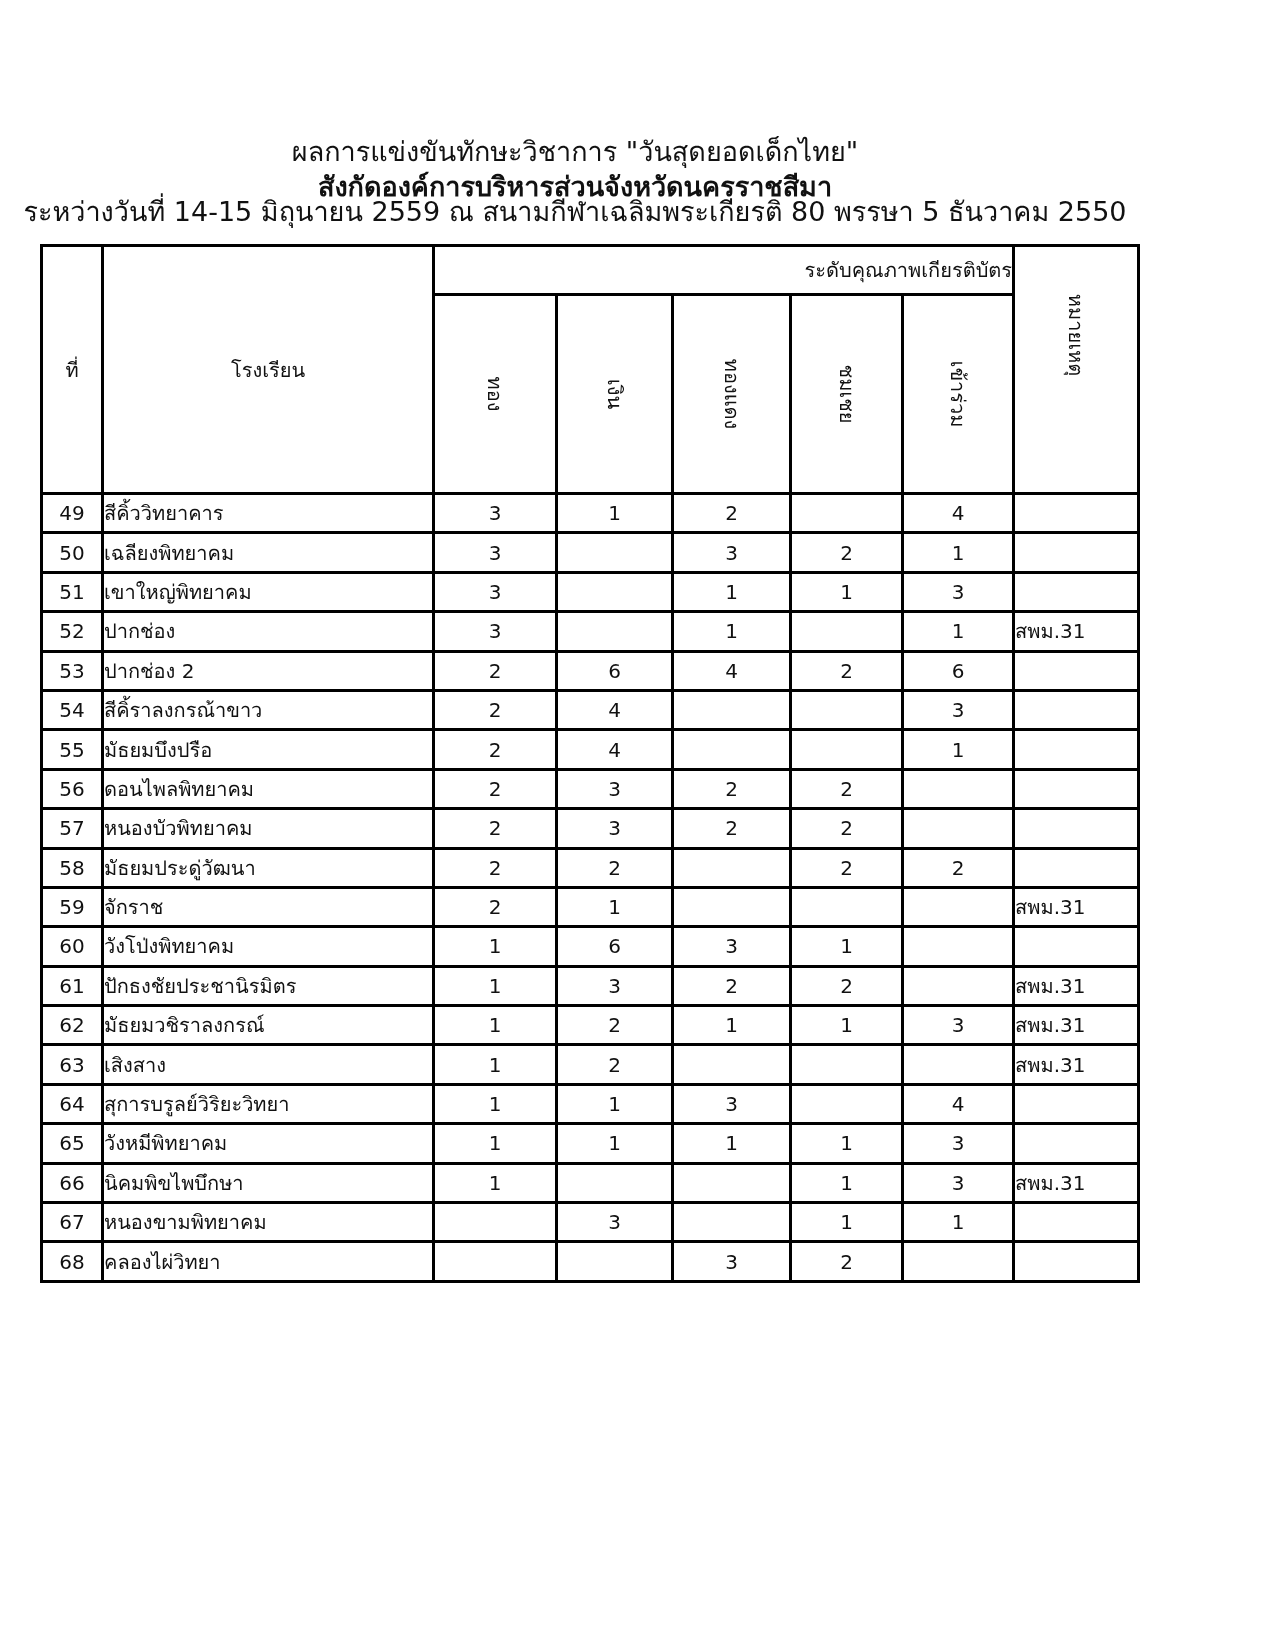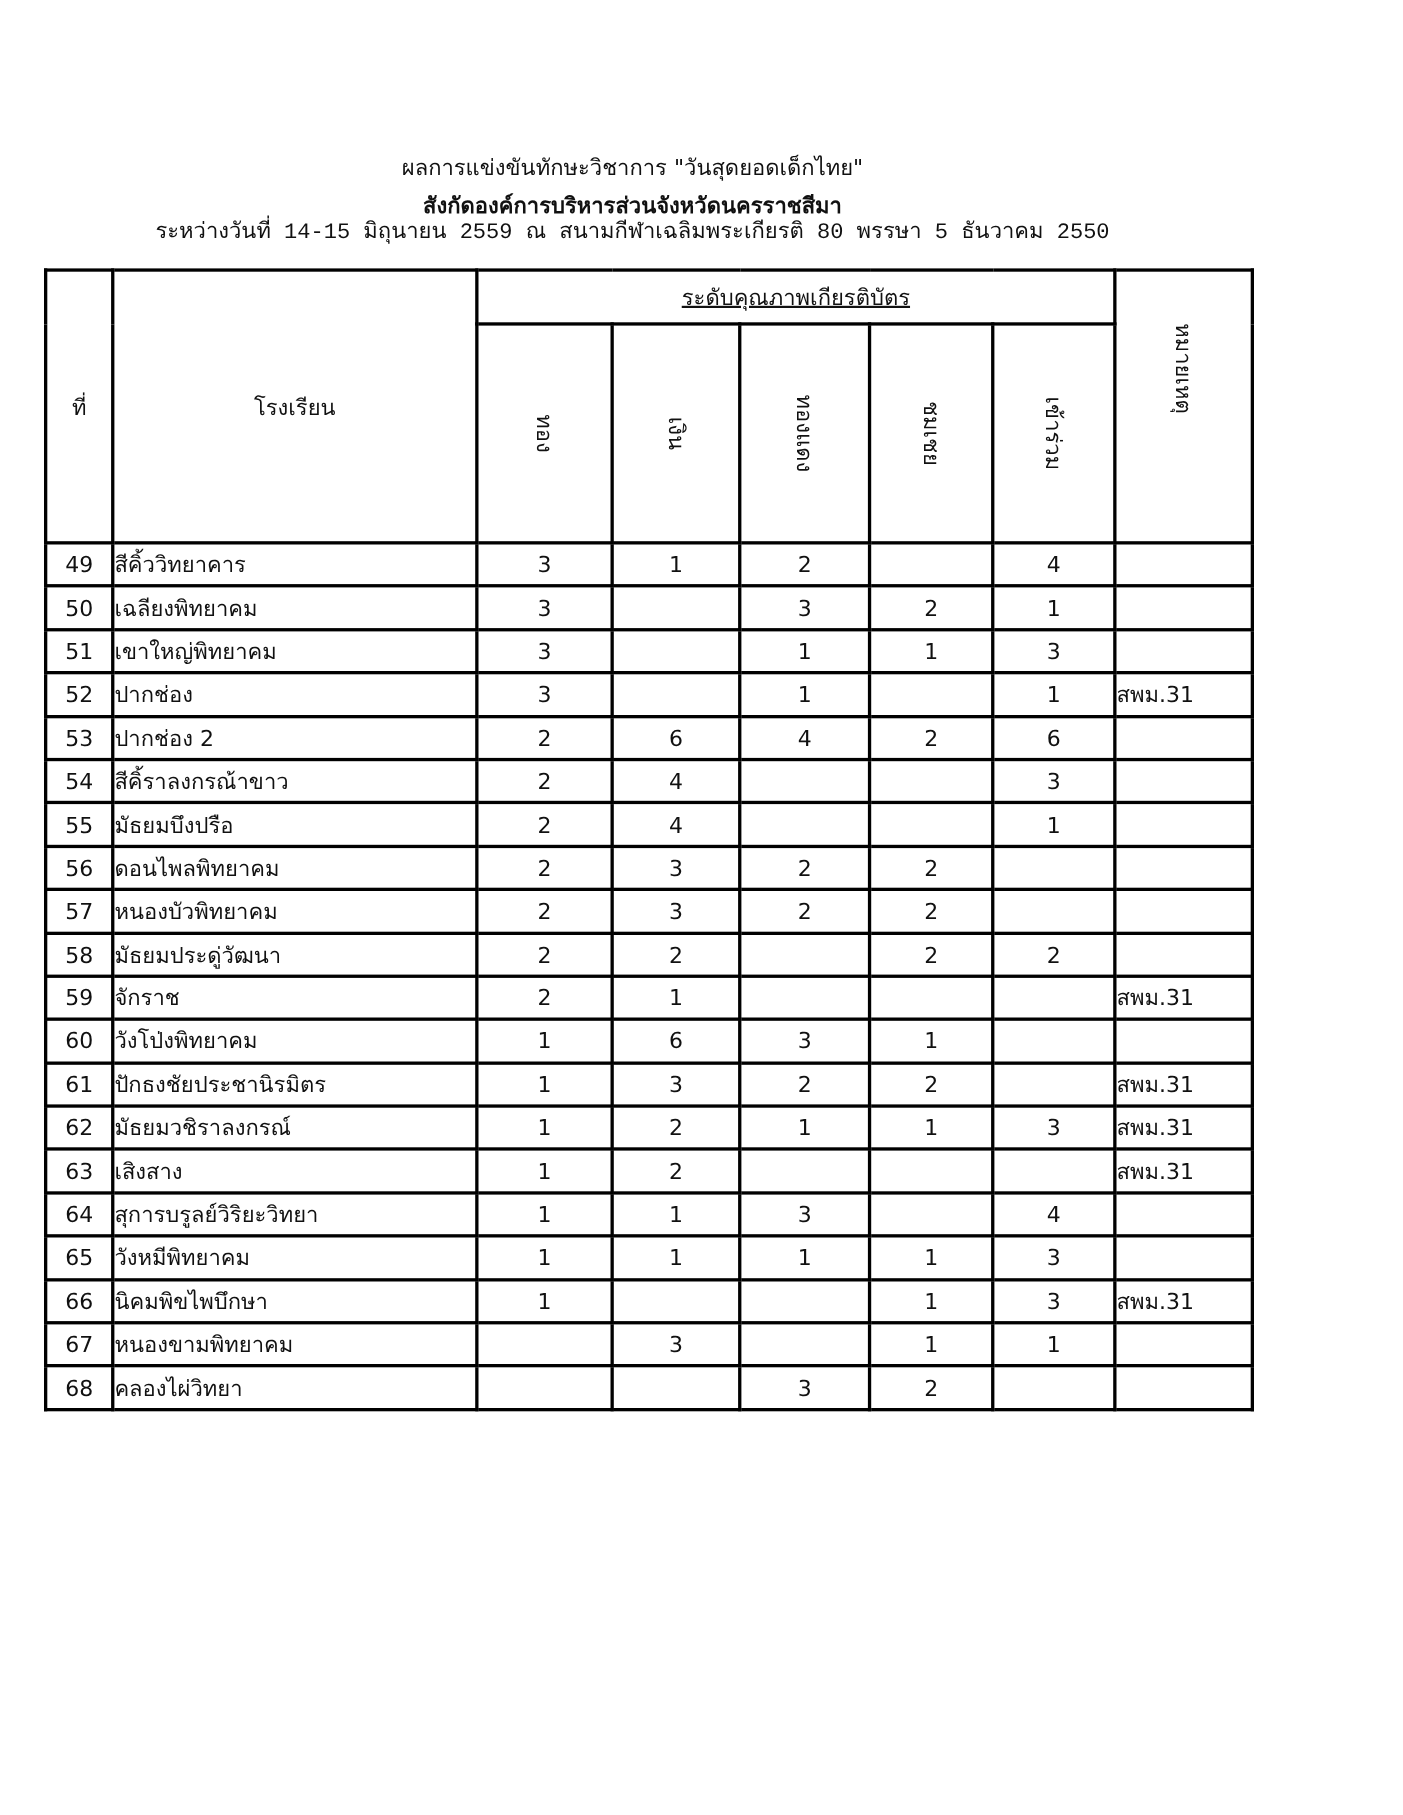--- a/index.html
+++ b/index.html
@@ -2,36 +2,36 @@
 <html><head>
 <meta charset="utf-8">
 <style>
   html, body { margin: 0; padding: 0; background: #ffffff; }
   body {
     width: 1275px; height: 1650px; position: relative; overflow: hidden;
     font-family: "DejaVu Sans", "Liberation Sans", sans-serif; color: #111;
   }
   .title {
     position: absolute; left: 0; width: 1150px; text-align: center;
-    font-size: 20px; line-height: 26px; white-space: nowrap;
+    font-size: 27px; line-height: 26px; white-space: nowrap;
   }
   #t1 { top: 139px; }
   #t2 { top: 174px; font-weight: bold; }
-  #t3 { top: 199px; font-family: Liberation Mono, monospace; }
+  #t3 { top: 199px; }
 
   table.results {
     position: absolute; left: 40px; top: 244px;
     border-collapse: collapse; table-layout: fixed;
     width: 1097px;
   }
   table.results td, table.results th {
     border: 3px solid #000; padding: 0; font-weight: normal;
     font-size: 20px; color: #111;
   }
-  .hdr-top { height: 46px; text-align: center; vertical-align: middle; text-decoration: underline; }
+  .hdr-top { height: 46px; text-align: right; vertical-align: middle; }
   .hdr-sub { height: 196px; }
   .vtext-wrap { position: relative; height: 196px; }
   .vtext {
     position: absolute; left: 50%; top: 50%;
     transform: translate(-50%, -50%) rotate(90deg);
     white-space: nowrap; font-size: 20px;
   }
   .vtext-remark-wrap { position: relative; height: 245px; }
   .vtext.remark { top: 36%; }
   tbody td { height: 36.4px; }

